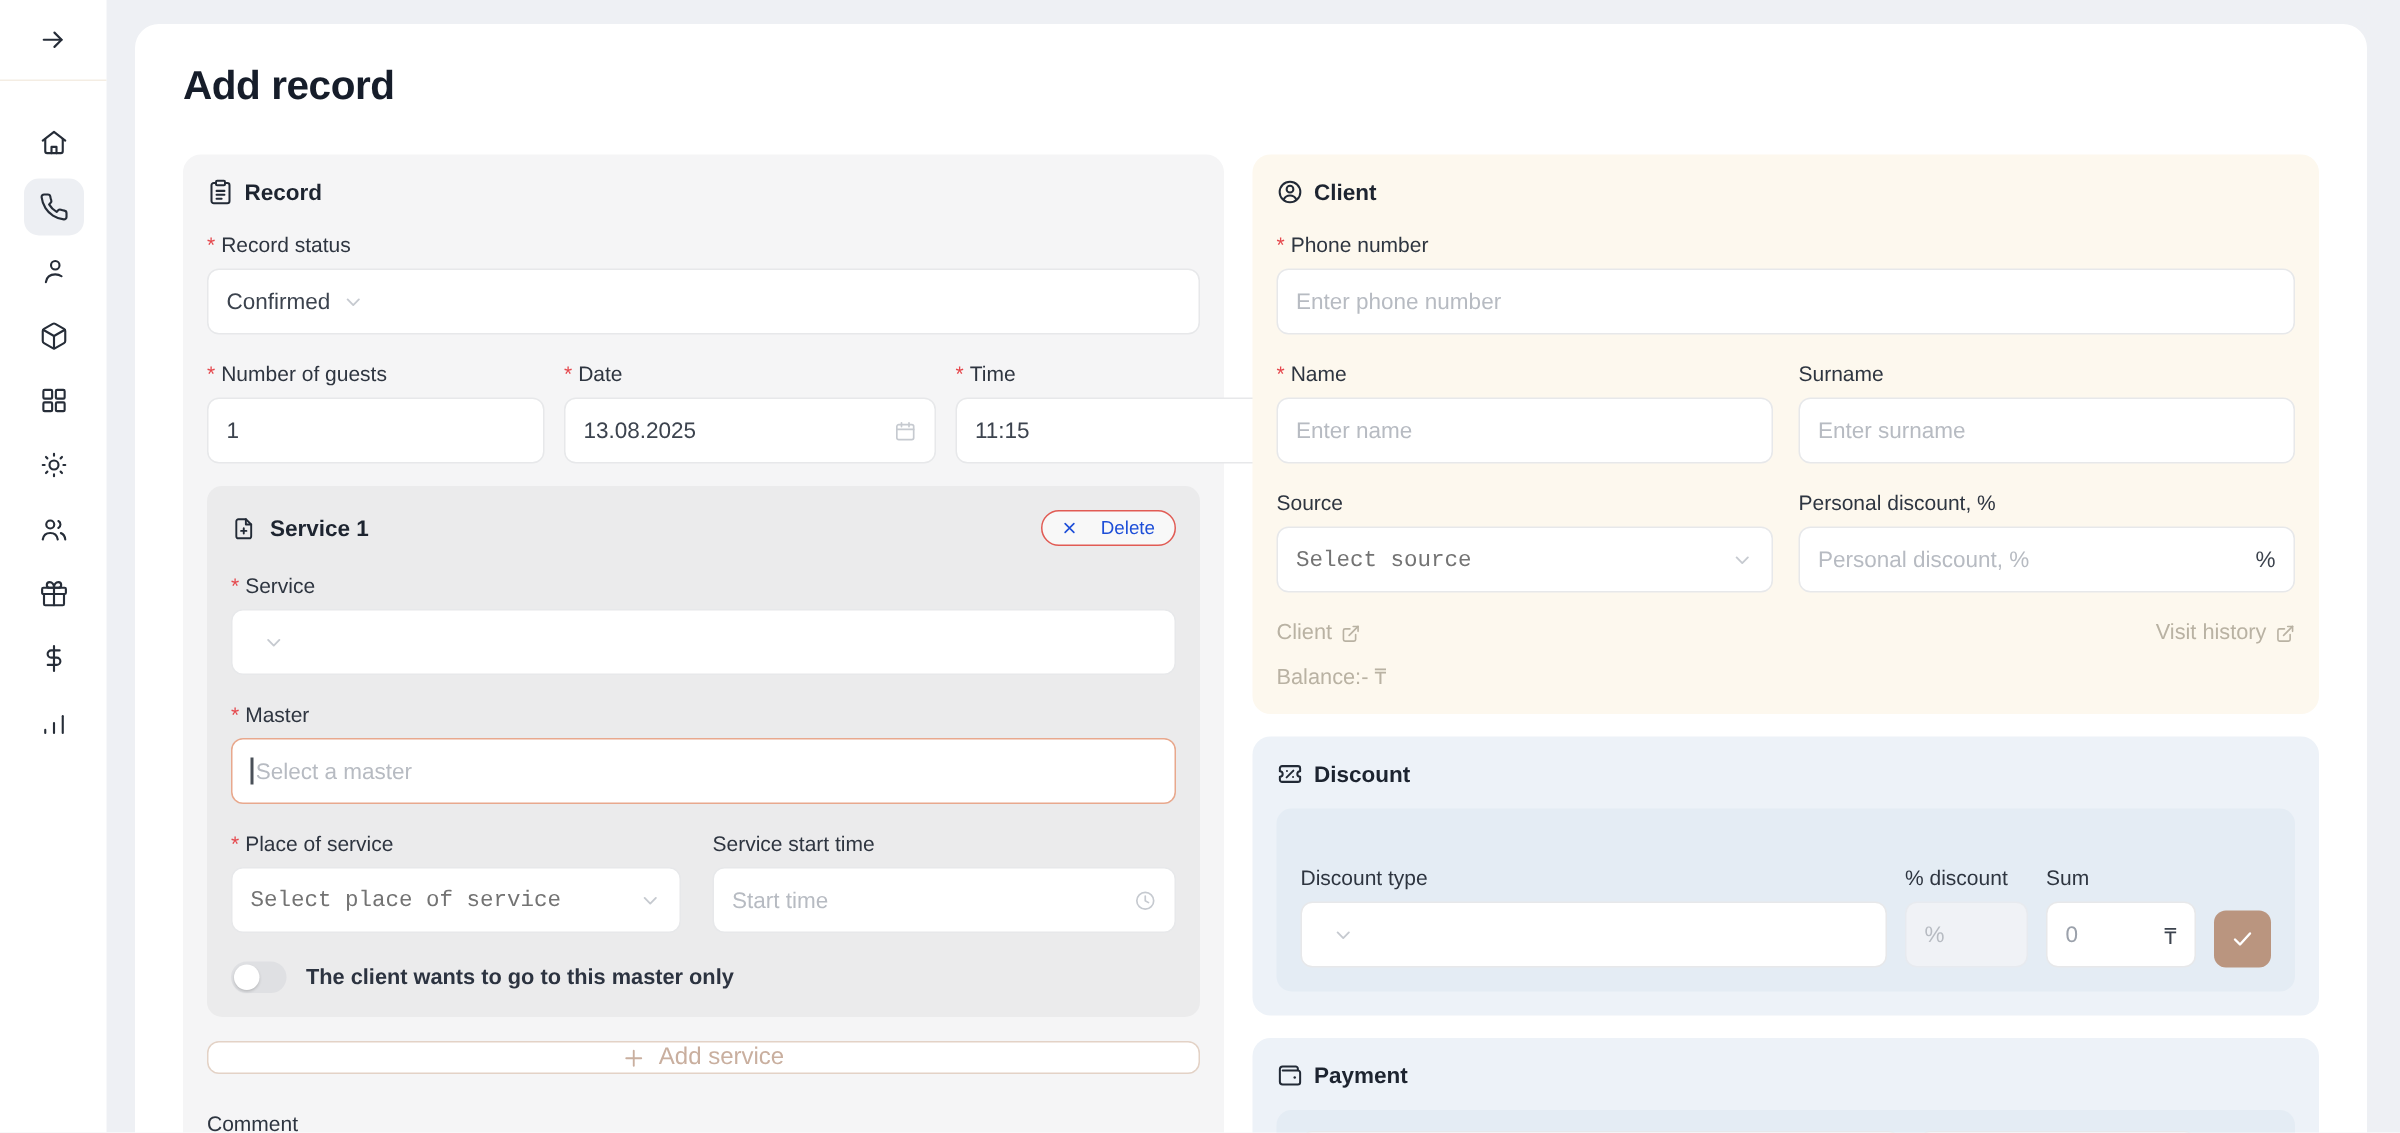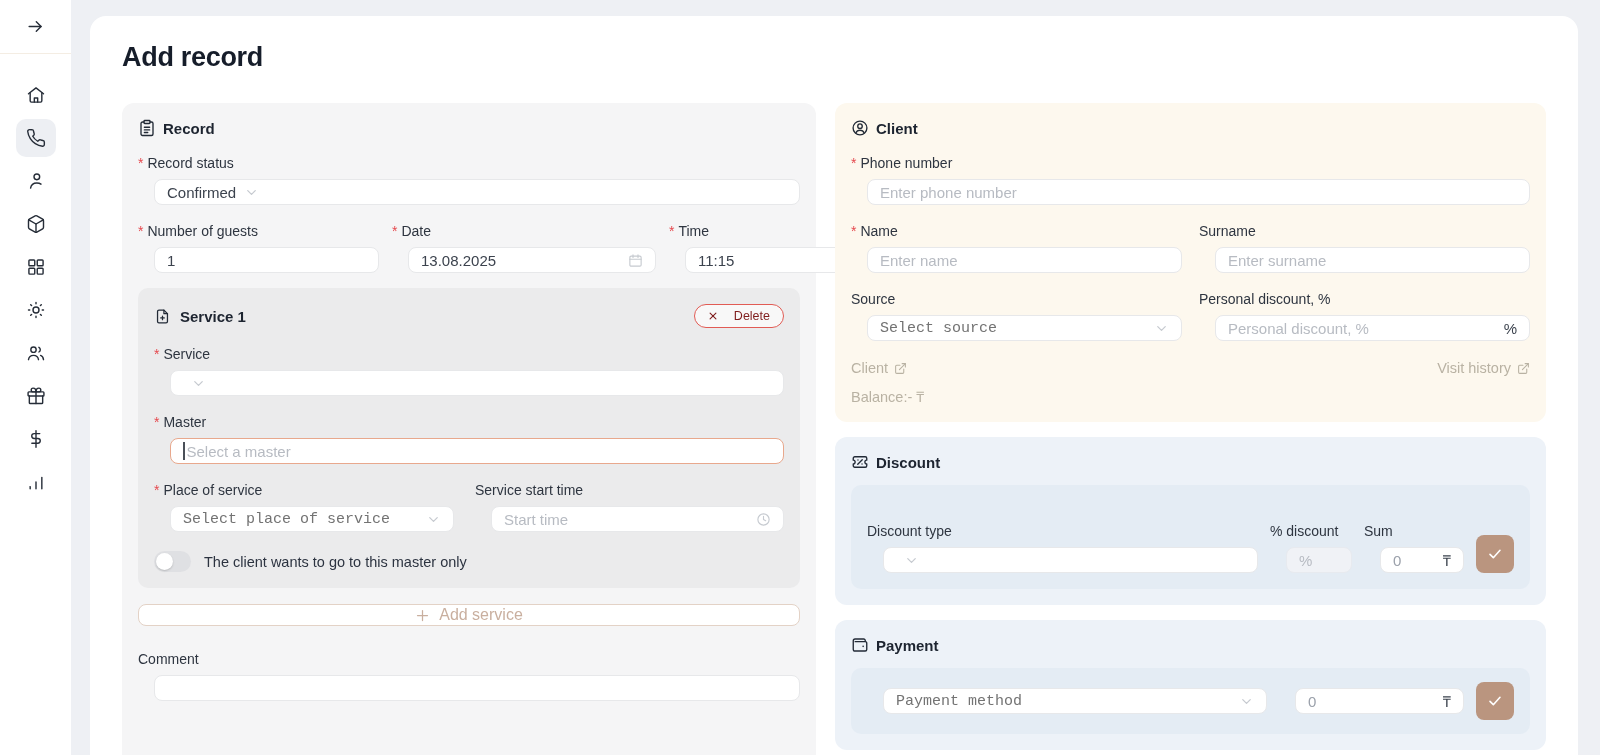--- a/index.html
+++ b/index.html
@@ -32,46 +32,46 @@
   .panel-blue  { background:#edf2f8; }
   .panel + .panel { margin-top:15px; }
 
   .panel-header { display:flex; align-items:center; gap:7px; margin-bottom:14px; }
   .panel-title { font-size:15px; font-weight:bold; color:#1d2430; }
   .panel-header .hicon { color:#222a36; }
 
   .label-row { display:flex; gap:4px; font-size:14px; color:#2e3540; margin-bottom:8px; align-items:baseline; }
   .req { color:#e5484d; font-size:14px; }
 
-  .control { height:26px; background:#fff; border:1px solid #e7e8ea; border-radius:8px; display:flex; align-items:center; padding:0 12px; font-size:15px; color:#3c434e;margin-left:16px; }
+  .control { height:44px; background:#fff; border:1px solid #e7e8ea; border-radius:8px; display:flex; align-items:center; padding:0 12px; font-size:15px; color:#3c434e; }
   .control input { border:none; outline:none; flex:1; font:inherit; color:#3c434e; background:transparent; min-width:0; }
   .control input::placeholder { color:#b7bbc2; opacity:1; }
   .control .ph { color:#737373; flex:1; white-space:nowrap; overflow:hidden;font-family:Liberation Mono, monospace; }
   .control .suffix { color:#3c434e; margin-left:8px; }
   .control .tail-icon { margin-left:8px; color:#c6cad0; flex:0 0 auto; }
   .control.select { cursor:pointer; }
   .control.disabled { background:#f0f2f6; border-color:#e7eaef; }
 
   .field { margin-top:18px; }
   .field:first-of-type { margin-top:0; }
   .row-3 { display:grid; grid-template-columns:1fr 1fr 1fr; gap:13px; margin-top:18px; }
   .row-2 { display:grid; grid-template-columns:1fr 1fr; gap:17px; margin-top:18px; }
 
   
   .service-panel { background:#ebebec; border-radius:10px; padding:16px; margin-top:15px; }
   .service-header { display:flex; align-items:center; gap:9px; margin-bottom:12px; }
   .service-title { font-size:15px; font-weight:bold; color:#1d2430; }
-  .delete-btn { margin-left:auto; display:flex; align-items:center; gap:16px; border:1px solid #e15b54; color:#7f1d1d; background:rgba(255,255,255,.65); border-radius:999px; padding:4px 13px; font-size:12.5px; cursor:pointer; }
+  .delete-btn { margin-left:auto; display:flex; align-items:center; gap:16px; border:1px solid #e15b54; color:#1d4ed8; background:rgba(255,255,255,.65); border-radius:999px; padding:4px 13px; font-size:12.5px; cursor:pointer; }
   .control.focus-accent { border:1px solid #e8a88d; }
   .caret { width:1.5px; height:18px; background:#4a5058; margin-right:2px; }
 
   .toggle-row { display:flex; align-items:center; gap:13px; margin-top:19px; }
   .toggle { width:37px; height:21px; border-radius:999px; background:#dfe0e3; position:relative; cursor:pointer; flex:0 0 auto; }
   .toggle .knob { position:absolute; left:2px; top:2px; width:17px; height:17px; border-radius:50%; background:#fff; box-shadow:0 1px 2px rgba(0,0,0,.18); }
-  .toggle-label { font-size:14.5px; color:#2c3340; }
+  .toggle-label { font-size:14.5px; color:#2c3340;font-weight:bold; }
 
   .add-service-btn { margin-top:16px; height:22px; width:100%; background:#fff; border:1px solid #e3d2c6; border-radius:8px; display:flex; align-items:center; justify-content:center; gap:9px; color:#c9af9f; font-size:16px; cursor:pointer; }
 
   .comment-block { margin-top:25px; }
 
   
   .client-links { display:flex; justify-content:space-between; margin-top:19px; font-size:14.5px; color:#b9b2a3; }
   .link-item { display:flex; align-items:center; gap:6px; cursor:pointer; }
   .balance-line { margin-top:10px; font-size:14.5px; color:#b9b2a3; }
 

